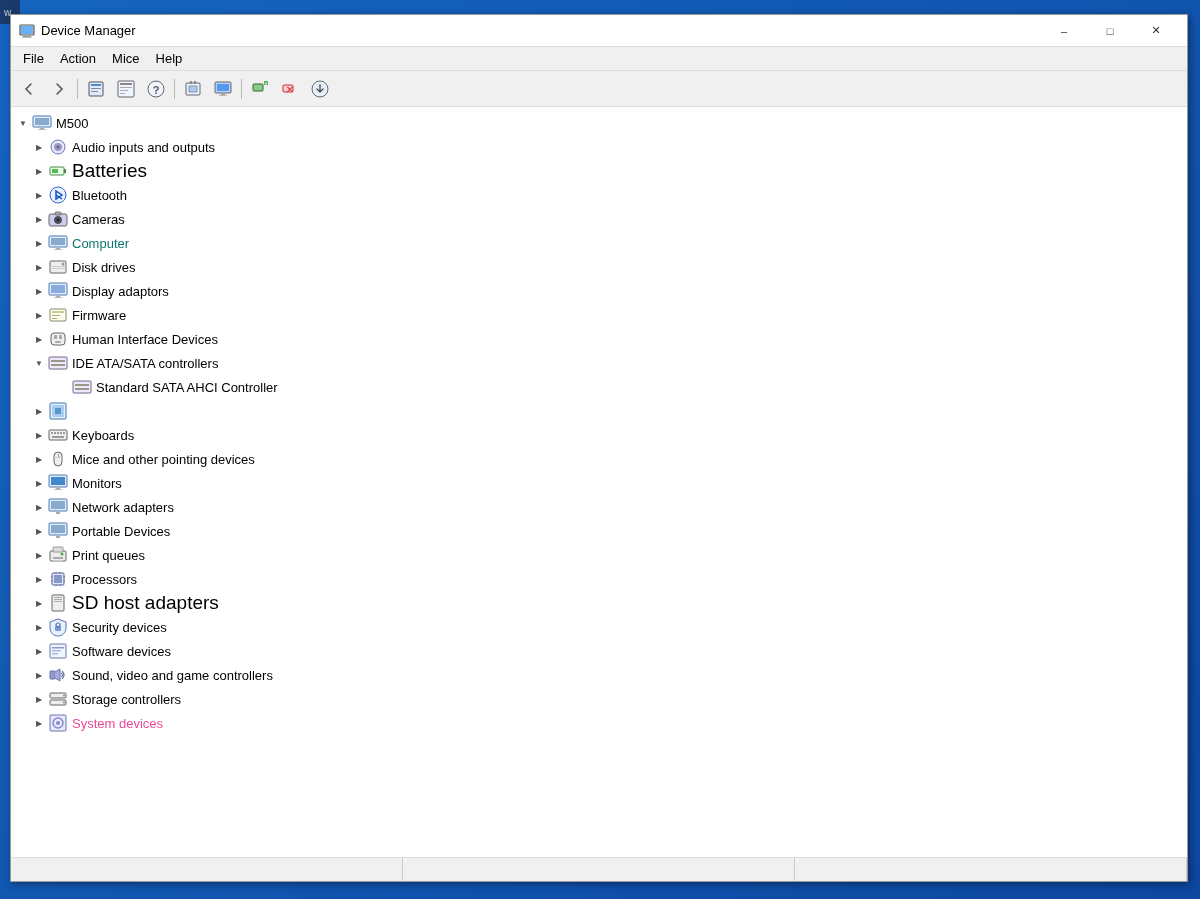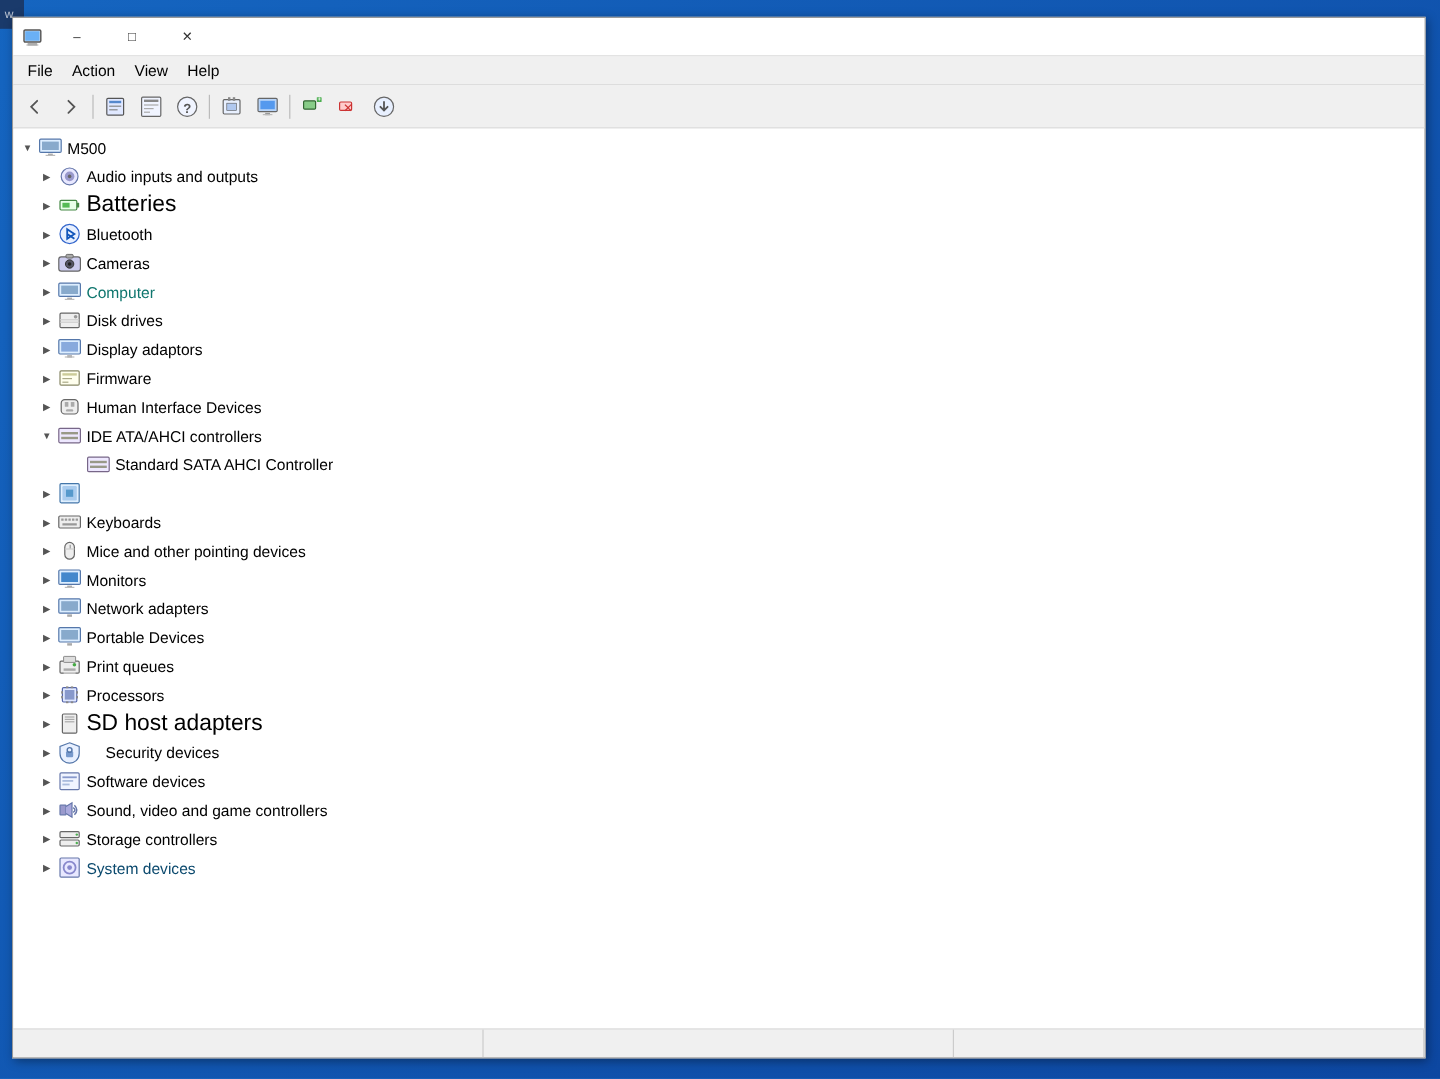--- a/index.html
+++ b/index.html
@@ -175,31 +175,32 @@
 
   <div class="title-bar">
     <div class="title-bar-icon">
       <svg viewBox="0 0 16 16" fill="none">
         <rect x="1" y="2" width="14" height="10" rx="1" stroke="#555" stroke-width="1.2" fill="#e0e8f0"></rect>
         <rect x="4" y="13" width="8" height="2" fill="#999"></rect>
         <rect x="3" y="14" width="10" height="1" fill="#bbb"></rect>
         <rect x="2" y="3" width="12" height="8" fill="#6ab0f5"></rect>
       </svg>
     </div>
+    <span class="title-bar-title">Device Manager</span>
     <div class="title-bar-controls">
       <button class="title-btn">‒</button>
       <button class="title-btn">□</button>
       <button class="title-btn close">✕</button>
     </div>
   </div>
 
   <div class="menu-bar">
     <span class="menu-item">File</span>
     <span class="menu-item">Action</span>
-    <span class="menu-item">View</span>
+    <span class="menu-item">Mice</span>
     <span class="menu-item">Help</span>
   </div>
 
   <div class="toolbar">
 
     <button class="toolbar-btn">
       <svg width="16" height="16" viewBox="0 0 16 16">
           <path d="M10 3L5 8l5 5" stroke="#555" stroke-width="1.5" fill="none" stroke-linecap="round"></path>
         </svg>
     </button>
@@ -401,21 +402,21 @@
         </div>
         <div class="tree-item" style="padding-left: 20px;">
           <span style="width: 16px; height: 16px; display: inline-flex; align-items: center; justify-content: center; flex-shrink: 0; margin-right: 1px; font-size: 8px; color: rgb(85, 85, 85);">▼</span>
           <span style="width: 20px; height: 20px; display: inline-flex; align-items: center; justify-content: center; margin-right: 4px; flex-shrink: 0;">
             <svg width="20" height="20" viewBox="0 0 20 20">
               <rect x="1" y="4" width="18" height="12" rx="1" fill="#eee8ff" stroke="#776688" stroke-width="1"></rect>
               <rect x="3" y="7" width="14" height="2" fill="#998"></rect>
               <rect x="3" y="11" width="14" height="2" fill="#998"></rect>
             </svg>
           </span>
-          <span style="font-size: 13px; color: rgb(0, 0, 0);">IDE ATA/AHCI controllers</span>
+          <span style="font-size: 13px; color: rgb(0, 0, 0);">IDE ATA/SATA controllers</span>
         </div>
         <div class="tree-item" style="padding-left: 44px;">
           <span style="width: 16px; height: 16px; display: inline-flex; align-items: center; justify-content: center; flex-shrink: 0; margin-right: 1px; font-size: 8px; color: rgb(85, 85, 85);"></span>
           <span style="width: 20px; height: 20px; display: inline-flex; align-items: center; justify-content: center; margin-right: 4px; flex-shrink: 0;">
             <svg width="20" height="20" viewBox="0 0 20 20">
               <rect x="1" y="4" width="18" height="12" rx="1" fill="#eee8ff" stroke="#776688" stroke-width="1"></rect>
               <rect x="3" y="7" width="14" height="2" fill="#998"></rect>
               <rect x="3" y="11" width="14" height="2" fill="#998"></rect>
             </svg>
           </span>
@@ -536,21 +537,21 @@
         </div>
         <div class="tree-item" style="padding-left: 20px;">
           <span style="width: 16px; height: 16px; display: inline-flex; align-items: center; justify-content: center; flex-shrink: 0; margin-right: 1px; font-size: 8px; color: rgb(85, 85, 85);">▶</span>
           <span style="width: 20px; height: 20px; display: inline-flex; align-items: center; justify-content: center; margin-right: 4px; flex-shrink: 0;">
             <svg width="20" height="20" viewBox="0 0 20 20">
               <path d="M10 2l8 3v6c0 5-4 8-8 8S2 16 2 11V5z" fill="#e8f0ff" stroke="#5577aa" stroke-width="1"></path>
               <rect x="7" y="9" width="6" height="5" rx="1" fill="#7799cc"></rect>
               <circle cx="10" cy="8" r="2" fill="none" stroke="#5577aa" stroke-width="1.2"></circle>
             </svg>
           </span>
-          <span style="font-size: 13px; color: rgb(0, 0, 0); margin-left: 16px;">Security devices</span>
+          <span style="font-size: 13px; color: rgb(0, 0, 0);">Security devices</span>
         </div>
         <div class="tree-item" style="padding-left: 20px;">
           <span style="width: 16px; height: 16px; display: inline-flex; align-items: center; justify-content: center; flex-shrink: 0; margin-right: 1px; font-size: 8px; color: rgb(85, 85, 85);">▶</span>
           <span style="width: 20px; height: 20px; display: inline-flex; align-items: center; justify-content: center; margin-right: 4px; flex-shrink: 0;">
             <svg width="20" height="20" viewBox="0 0 20 20">
               <rect x="2" y="3" width="16" height="14" rx="1" fill="#f0f4ff" stroke="#6677aa" stroke-width="1"></rect>
               <rect x="4" y="6" width="12" height="1.5" fill="#8899cc"></rect>
               <rect x="4" y="9" width="9" height="1.5" fill="#aabbdd"></rect>
               <rect x="4" y="12" width="6" height="1.5" fill="#aabbdd"></rect>
             </svg>
@@ -583,21 +584,21 @@
         </div>
         <div class="tree-item" style="padding-left: 20px;">
           <span style="width: 16px; height: 16px; display: inline-flex; align-items: center; justify-content: center; flex-shrink: 0; margin-right: 1px; font-size: 8px; color: rgb(85, 85, 85);">▶</span>
           <span style="width: 20px; height: 20px; display: inline-flex; align-items: center; justify-content: center; margin-right: 4px; flex-shrink: 0;">
             <svg width="20" height="20" viewBox="0 0 20 20">
               <rect x="2" y="2" width="16" height="16" rx="1" fill="#e8e8ff" stroke="#6677aa" stroke-width="1"></rect>
               <circle cx="10" cy="10" r="5" fill="none" stroke="#8888cc" stroke-width="1.5"></circle>
               <circle cx="10" cy="10" r="2" fill="#8888cc"></circle>
             </svg>
           </span>
-          <span style="font-size: 13px; color: #0c4a6e;">System devices</span>
+          <span style="font-size: 13px; color: #ec4899;">System devices</span>
         </div>
       </div>
   </div>
 
   <div class="status-bar">
     <div class="status-panel"></div>
     <div class="status-panel"></div>
     <div class="status-panel"></div>
   </div>
 </div>

